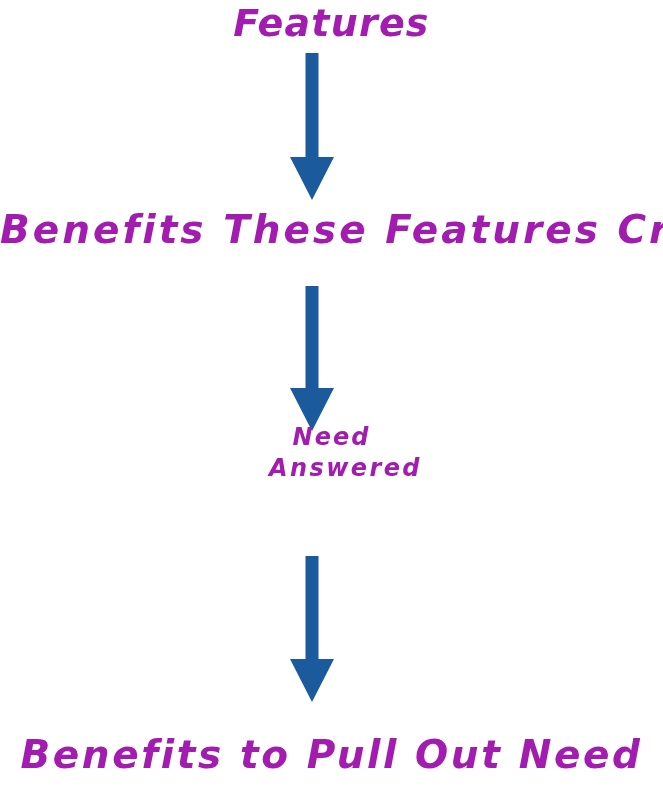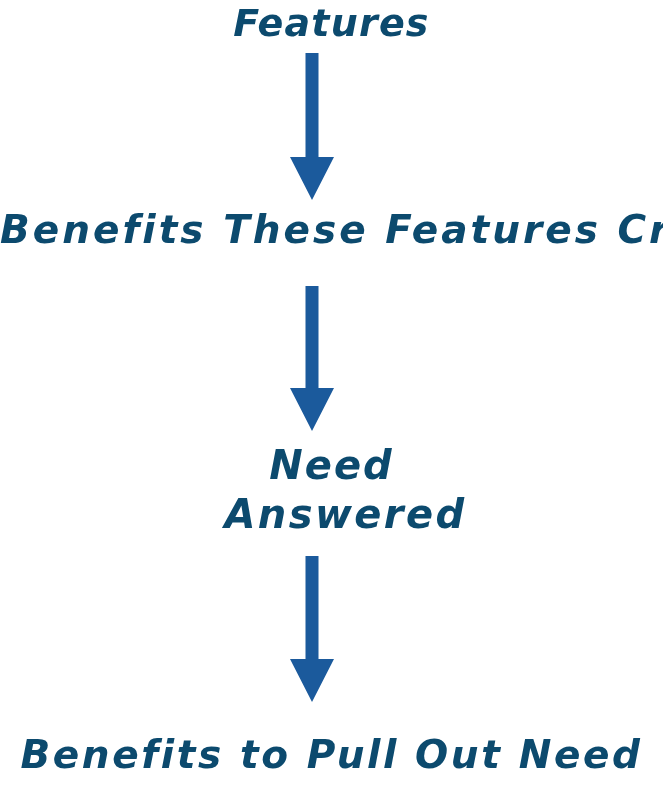--- a/index.html
+++ b/index.html
@@ -16,21 +16,21 @@
     overflow: hidden;
     font-family: "DejaVu Sans", sans-serif;
   }
 
   
   .stage {
     position: absolute;
     left: 0;
     width: 663px;
     text-align: center;
-    color: #0c4a6e;
+    color: #a21caf;
     font-family: "DejaVu Sans", sans-serif;
     font-style: italic;
     font-weight: 600;
     line-height: 1.12;
     white-space: nowrap;
     -webkit-font-smoothing: antialiased;
   }
 
   #stage-features {
     top: 2px;
@@ -38,22 +38,22 @@
     letter-spacing: 1.2px;
   }
 
   #stage-benefits {
     top: 208px;
     font-size: 39px;
     letter-spacing: 3.0px;
   }
 
   #stage-need {
-    top: 443px;
-    font-size: 40px;
+    top: 424px;
+    font-size: 24px;
     letter-spacing: 2.0px;
   }
   #stage-need .line {
     display: block;
   }
   #stage-need .line-need      { margin-bottom: 4px; }
   #stage-need .line-answered  { letter-spacing: 2.4px; margin-left: 28px; }
 
   #stage-questions {
     top: 733px;

